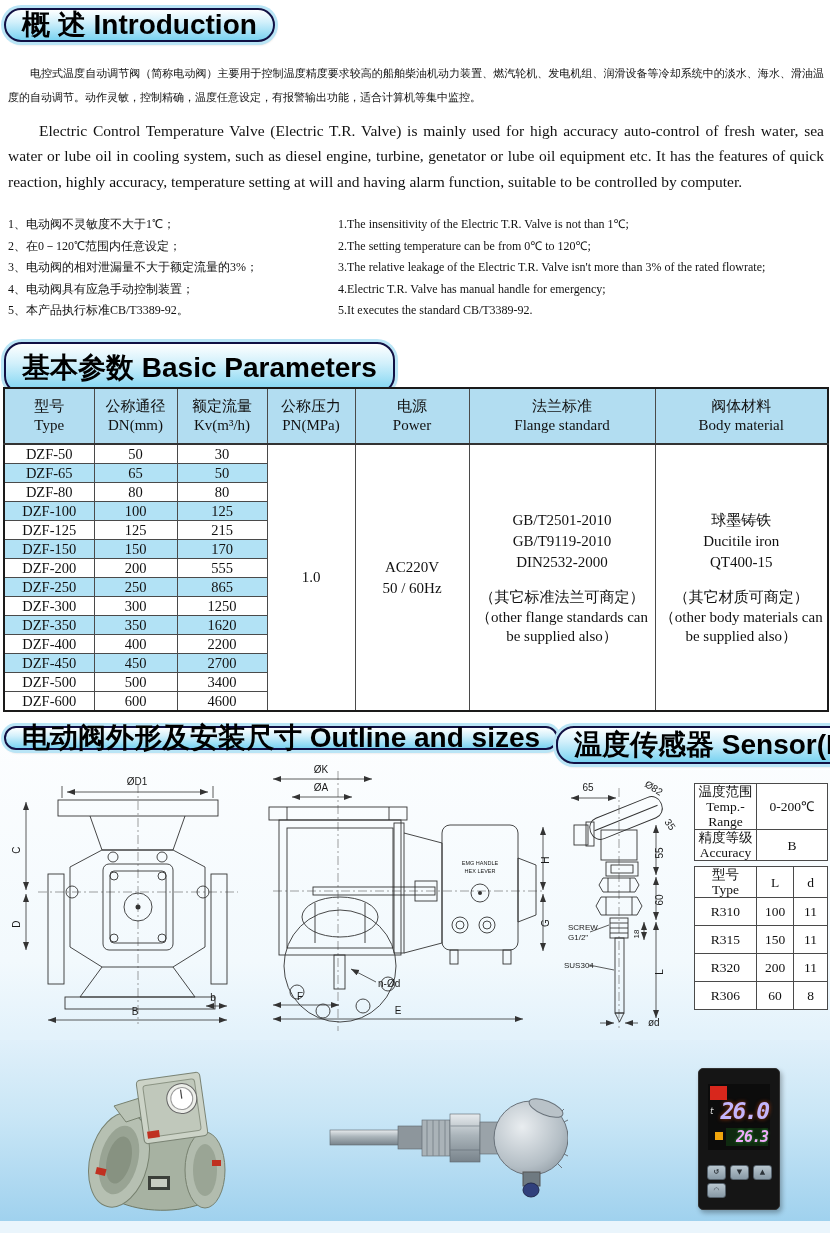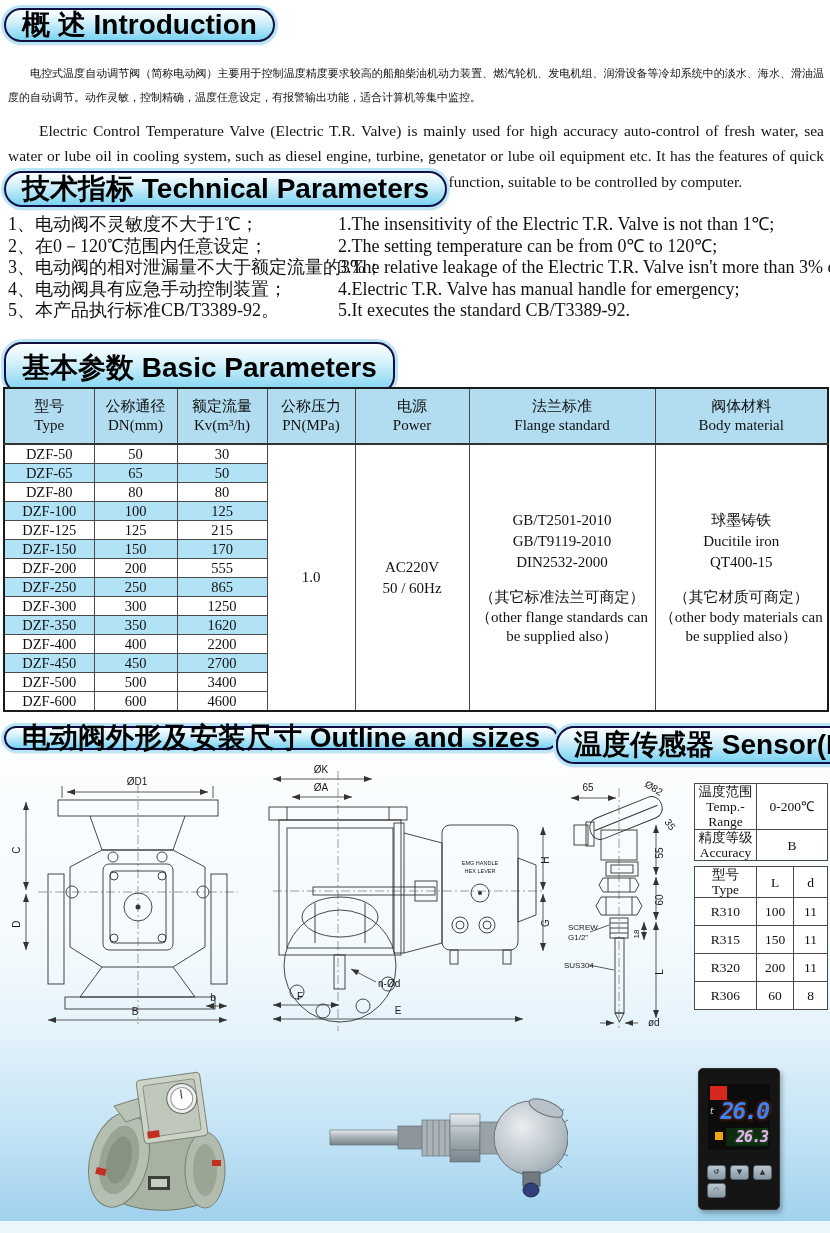--- a/index.html
+++ b/index.html
@@ -10,21 +10,21 @@
   .pill{position:absolute;box-sizing:border-box;display:flex;align-items:center;padding:4px 16px;
         border:2px solid #101044;border-radius:18px;
         background:linear-gradient(180deg,#feffff 0%,#d2f0fb 40%,#7ad3f1 100%);
         box-shadow:0 0 0 3px #b9e5f6, 1px 2px 3px rgba(0,0,0,.35);
         font-family:"Liberation Sans",sans-serif;font-weight:bold;font-size:28px;color:#000;white-space:nowrap;}
   
   .para{position:absolute;left:8px;width:816px;text-align:justify;text-indent:2em;}
   .para-zh{top:50px;font-size:11px;line-height:24px;}
   .para-en{top:102px;font-size:15.5px;line-height:25.5px;}
   
-  .tech-list{position:absolute;top:214px;margin:0;padding:0;list-style:none;font-size:18px;line-height:21.5px;}
+  .tech-list{position:absolute;top:214px;margin:0;padding:0;list-style:none;font-size:12px;line-height:21.5px;}
   .tech-list li{white-space:nowrap;}
   #tech-zh{left:8px;}
   #tech-en{left:338px;}
   
   .basic-table{position:absolute;left:3px;top:387px;width:824px;border-collapse:collapse;table-layout:fixed;
                font-size:14.5px;text-align:center;background:#fff;}
   .basic-table th,.basic-table td{border:1px solid #4a4a4a;padding:0;font-weight:normal;}
   .basic-table{border:2px solid #1a1a1a;}
   .basic-table thead th{height:54px;background:#b2ddf1;font-size:15px;line-height:19px;border-bottom:2px solid #333;}
   .basic-table tbody td{height:18px;line-height:18px;margin-top:30px;}
@@ -50,21 +50,21 @@
   
   .photo-band{position:absolute;left:0;top:1040px;width:830px;height:193px;
               background:linear-gradient(180deg,#e0f0fa 0%,#c9e6f6 40%,#9bcfed 100%);}
   .bottom-strip{position:absolute;left:0;top:1221px;width:830px;height:12px;background:#eaf5fc;}
   
   .ctrl{position:absolute;left:698px;top:1068px;width:80px;height:140px;background:#151515;
         border:1px solid #303030;border-radius:5px;box-shadow:2px 3px 5px rgba(0,0,0,.3);}
   .ctrl-screen{position:absolute;left:9px;top:15px;width:62px;height:66px;background:#0c0c0c;}
   .ctrl-redbox{position:absolute;left:2px;top:2px;width:17px;height:14px;background:#d8271c;}
   .ctrl-t{position:absolute;left:2px;top:22px;color:#ddd;font:italic 9px "DejaVu Sans",sans-serif;}
-  .ctrl-pv{position:absolute;right:2px;top:14px;color:#3b82f6;font:italic bold 23px "DejaVu Sans Mono",monospace;
+  .ctrl-pv{position:absolute;right:2px;top:14px;color:#c4b5fd;font:italic bold 23px "DejaVu Sans Mono",monospace;
            letter-spacing:-2px;text-shadow:0 0 4px rgba(255,80,0,.6);}
   .ctrl-svrow{position:absolute;left:18px;top:44px;width:42px;height:18px;background:#0f2a10;text-align:right;}
   .ctrl-sv{color:#f0abfc;font:italic bold 15px "DejaVu Sans Mono",monospace;letter-spacing:-1px;line-height:18px;
            text-shadow:0 0 3px rgba(60,230,70,.6);}
   .ctrl-yellow{position:absolute;left:7px;top:48px;width:8px;height:8px;background:#f0a50c;}
   .ctrl-btn{position:absolute;width:17px;height:13px;background:linear-gradient(#b9c6cf,#8799a5);
             border-radius:3px;border:1px solid #55616b;color:#2b3238;
             font:bold 7px "DejaVu Sans",sans-serif;text-align:center;line-height:13px;}
 </style>
 </head>
@@ -93,23 +93,20 @@
     </defs>
   </svg>
 
   <div class="pill" style="left:4px;top:8px;height:34px;">
     <span>概 述 Introduction</span>
   </div>
 
   <p class="para para-zh">电控式温度自动调节阀（简称电动阀）主要用于控制温度精度要求较高的船舶柴油机动力装置、燃汽轮机、发电机组、润滑设备等冷却系统中的淡水、海水、滑油温度的自动调节。动作灵敏，控制精确，温度任意设定，有报警输出功能，适合计算机等集中监控。</p>
   <p class="para para-en">Electric Control Temperature Valve (Electric T.R. Valve) is mainly used for high accuracy auto-control  of fresh water, sea water or lube oil in cooling system, such as diesel engine, turbine, genetator or lube oil equipment etc. It has the features of quick reaction, highly accuracy, temperature setting at will and having alarm function, suitable to be controlled by computer.</p>
 
-  <div class="pill" style="left:4px;top:171px;height:36px;">
-    <span>技术指标 Technical Parameters</span>
-  </div>
 
   <ul class="tech-list" id="tech-zh">
       <li>1、电动阀不灵敏度不大于1℃；</li>
       <li>2、在0－120℃范围内任意设定；</li>
       <li>3、电动阀的相对泄漏量不大于额定流量的3%；</li>
       <li>4、电动阀具有应急手动控制装置；</li>
       <li>5、本产品执行标准CB/T3389-92。</li>
     </ul>
   <ul class="tech-list" id="tech-en">
       <li>1.The insensitivity of the Electric T.R. Valve is not than 1℃;</li>

